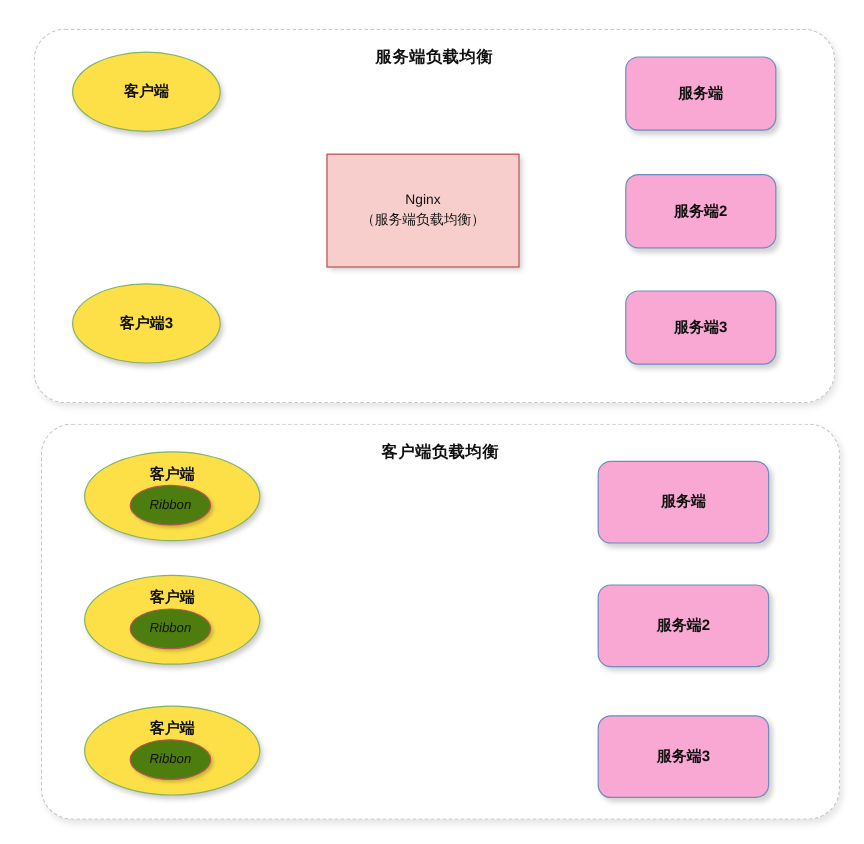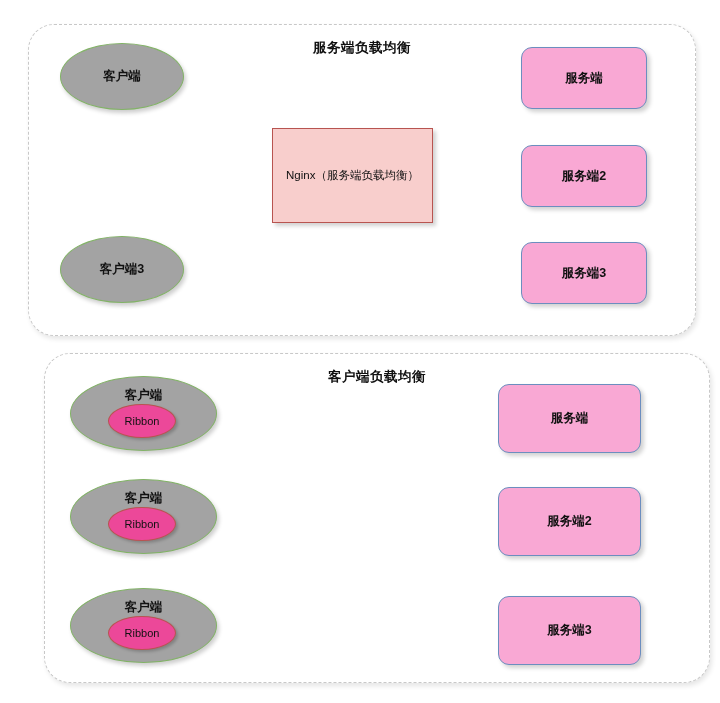--- a/index.html
+++ b/index.html
@@ -21,21 +21,21 @@
   
   .panel {
     position: absolute;
     border: 1.5px dashed #c8c8c8;
     border-radius: 26px;
     background: #ffffff;
     box-sizing: border-box;
     box-shadow: 2px 3px 5px rgba(0,0,0,0.10);
   }
   #panel-top    { left: 28px;  top: 24px;  width: 668px; height: 312px; }
-  #panel-bottom { left: 44px;  top: 353px; width: 666px; height: 330px; }
+  #panel-bottom { left: 34px;  top: 353px; width: 666px; height: 330px; }
 
   .panel-title {
     position: absolute;
     width: 100%;
     text-align: center;
     font-weight: bold;
     font-size: 13.5px;
     color: #101010;
     letter-spacing: 0.5px;
     top: 14px;
@@ -49,52 +49,53 @@
     display: flex;
     align-items: center;
     justify-content: center;
     text-align: center;
     font-size: 12.5px;
     color: #111111;
   }
 
   
   .ellipse-client {
-    background: #a3a3a3;
+    background: #fde047;
     border: 1.2px solid #82b366;
     border-radius: 50%;
     font-weight: bold;
     box-shadow: 2px 3px 4px rgba(0,0,0,0.20);
   }
 
   
   .ellipse-ribbon {
-    background: #ec4899;
+    background: #4d7c0f;
     border: 1.2px solid #b85450;
     border-radius: 50%;
     font-weight: normal;
     font-size: 11px;
     box-shadow: 2px 2px 3px rgba(0,0,0,0.20);
+    font-style: italic;
   }
 
   
   .box-server {
     background: #f9a8d4;
     border: 1.2px solid #6c8ebf;
     border-radius: 11px;
     font-weight: bold;
     box-shadow: 3px 3px 4px rgba(0,0,0,0.18);
   }
 
   
   .box-nginx {
     background: #f8cecc;
     border: 1.2px solid #b85450;
     border-radius: 0px;
-    flex-direction: row;
+    flex-direction: column;
     line-height: 1.45;
     font-size: 11.5px;
     font-weight: normal;
     box-shadow: 3px 3px 4px rgba(0,0,0,0.18);
   }
 
   
   .ellipse-toplabel {
     position: absolute;
     width: 100%;

